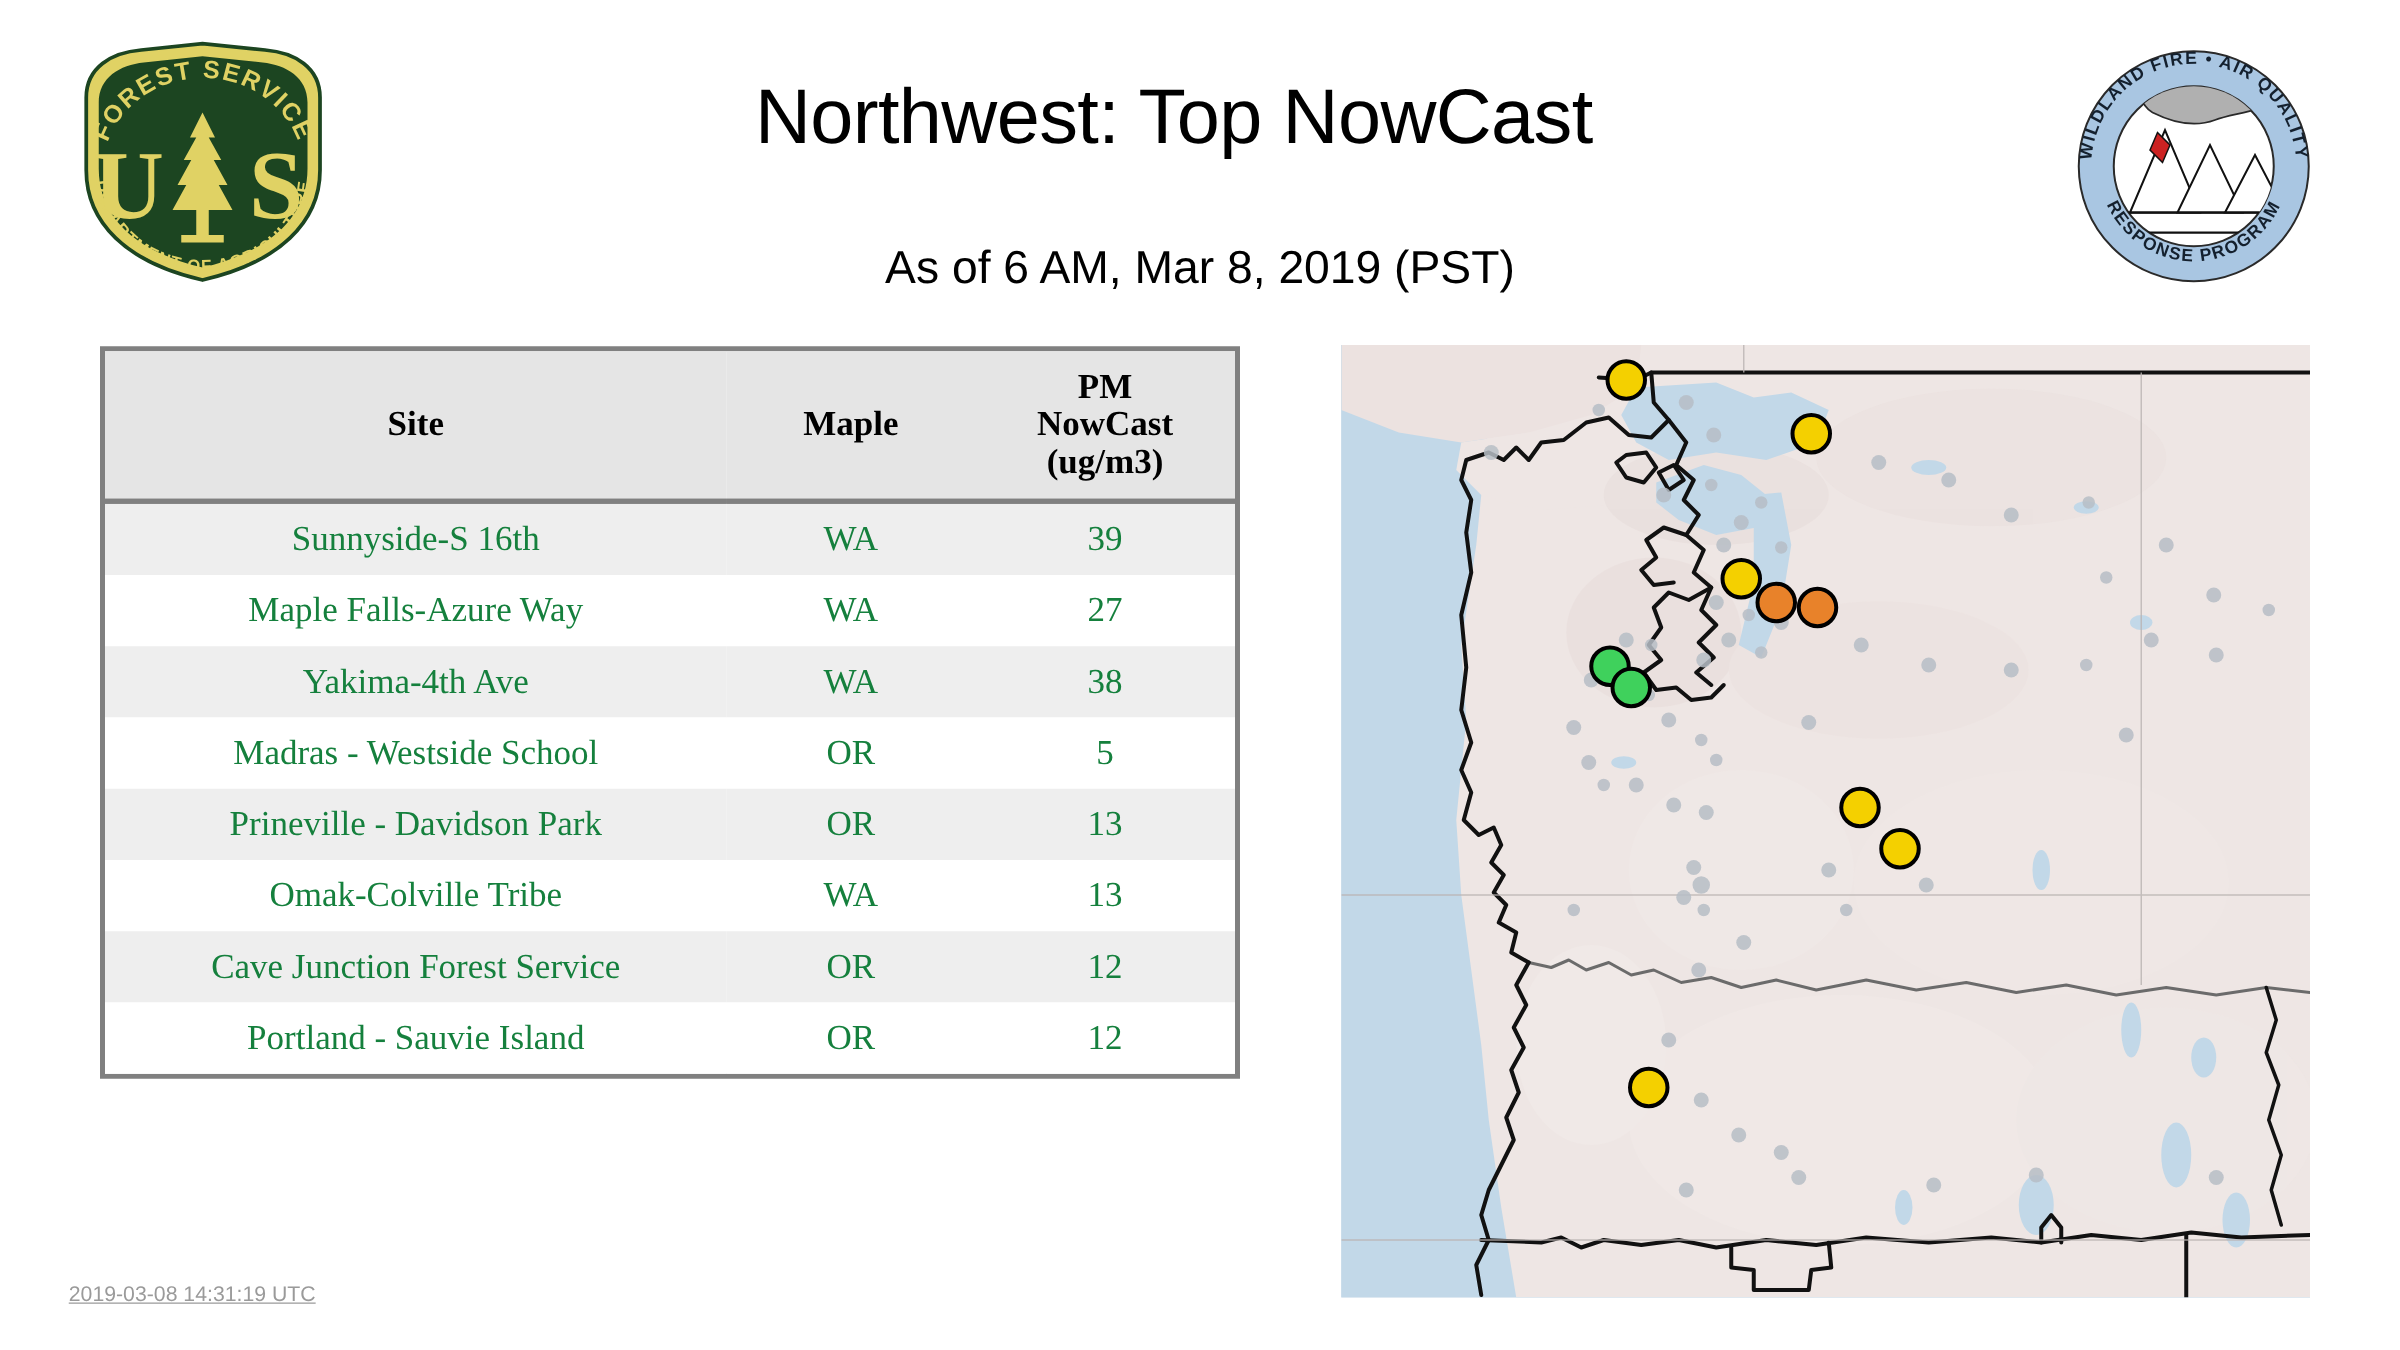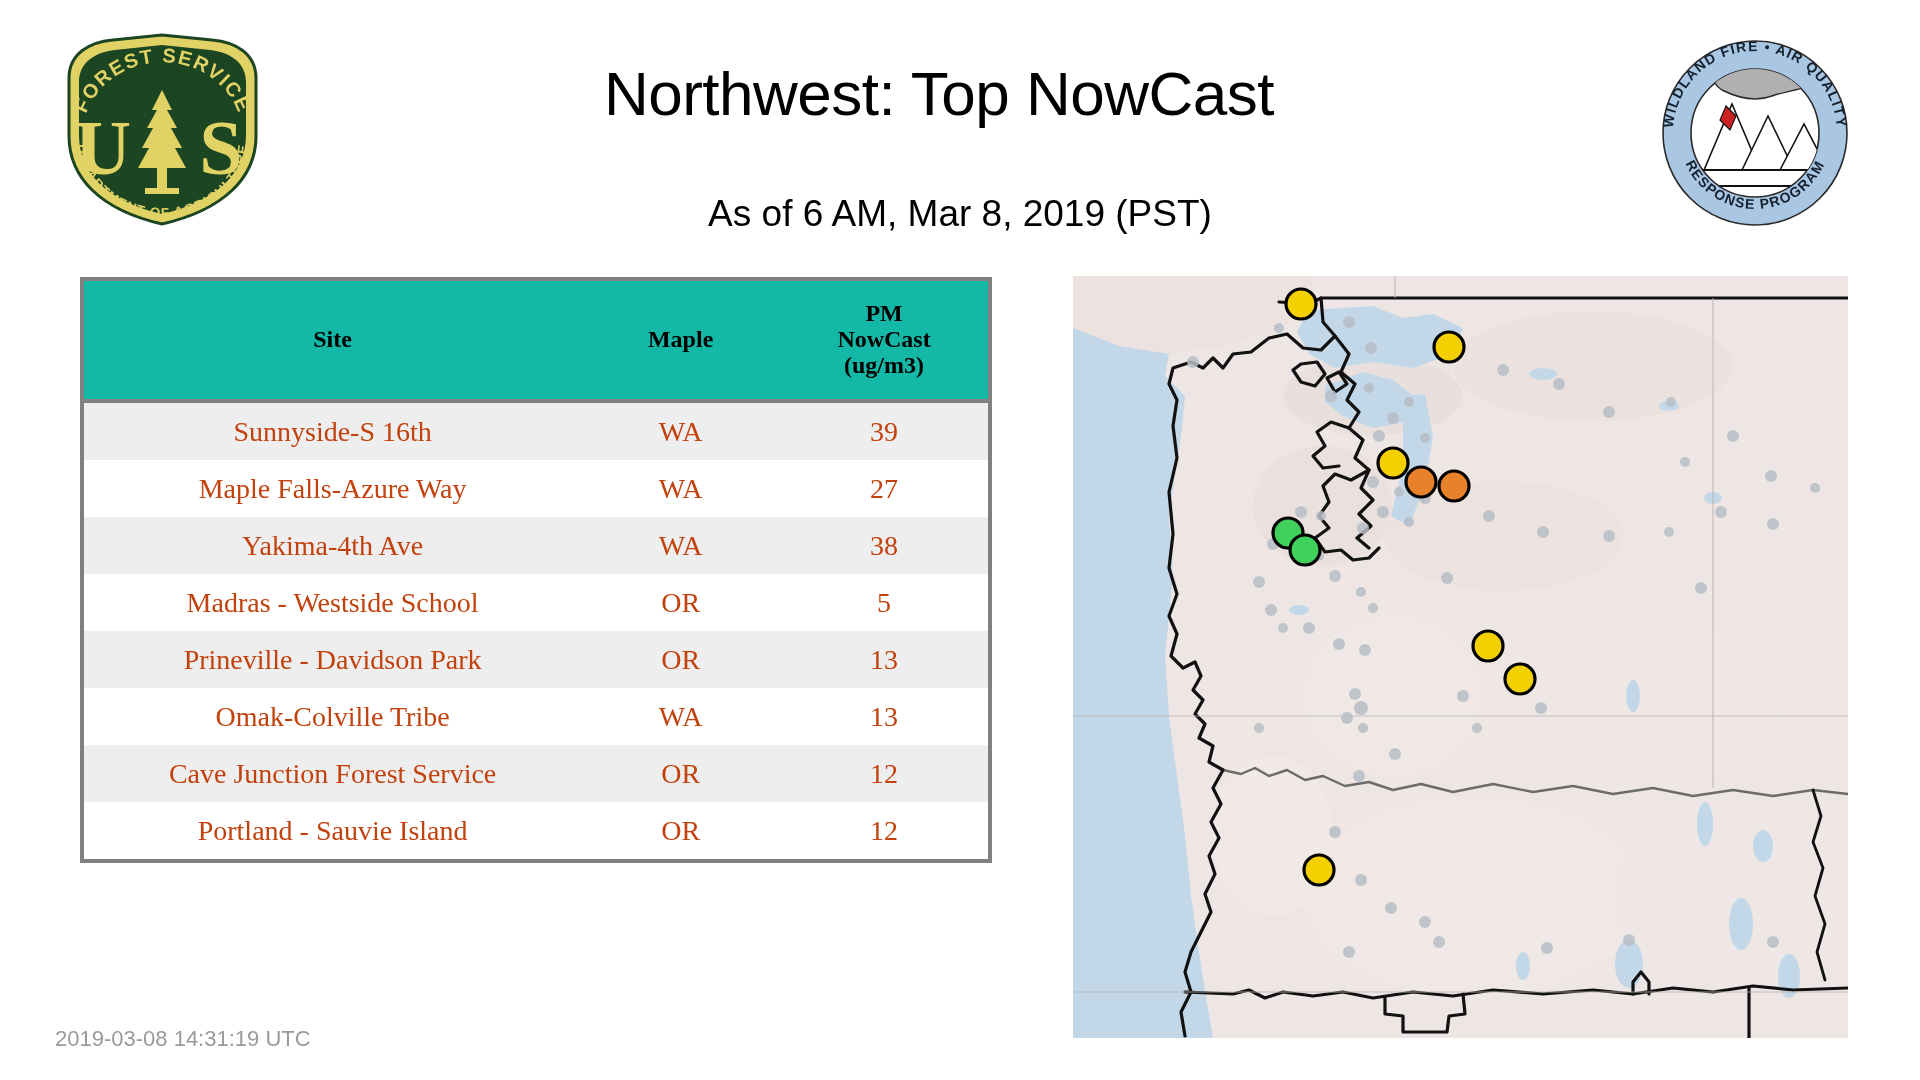--- a/index.html
+++ b/index.html
@@ -38,52 +38,53 @@
     position:absolute;left:80px;top:277px;width:912px;
     border:4px solid #808080;
     box-sizing:border-box;
     background:#fff;
   }
   table#nowcast-table{
     border-collapse:collapse;width:100%;
     font-family:"Liberation Serif", serif;
   }
   #nowcast-table thead th{
-    background:#14b8a6;
+    background:#e5e5e5;
     border-bottom:4px solid #808080;
     font-weight:bold;
-    font-size:24px;
+    font-size:28px;
     color:#000;
     padding:0;
     height:118px;
     vertical-align:middle;
     text-align:center;
     line-height:1.07;
   }
   #nowcast-table thead th .stack span{display:block;}
   #nowcast-table tbody td{
     height:57px;
     font-size:28px;
-    color:#c2410c;
+    color:#15803d;
     text-align:center;
     vertical-align:middle;
     padding:0;
     border:none;
   }
   #nowcast-table tbody tr:nth-child(odd){background:#eeeeee;}
   #nowcast-table tbody tr:nth-child(even){background:#ffffff;}
   .col-site{width:55%;}
   .col-state{width:22%;}
   .col-pm{width:23%;}
 
   
   #timestamp{
     position:absolute;left:55px;top:1026px;
-    font-size:22px;color:#9a9a9a;
+    font-size:17px;color:#9a9a9a;
     font-family:"Liberation Sans", sans-serif;
+    text-decoration:underline;
   }
 
   
   #map{
     position:absolute;left:1073px;top:276px;
     width:775px;height:762px;
     overflow:hidden;
     background:#c2d8e8;
   }
   #map svg{display:block;}

